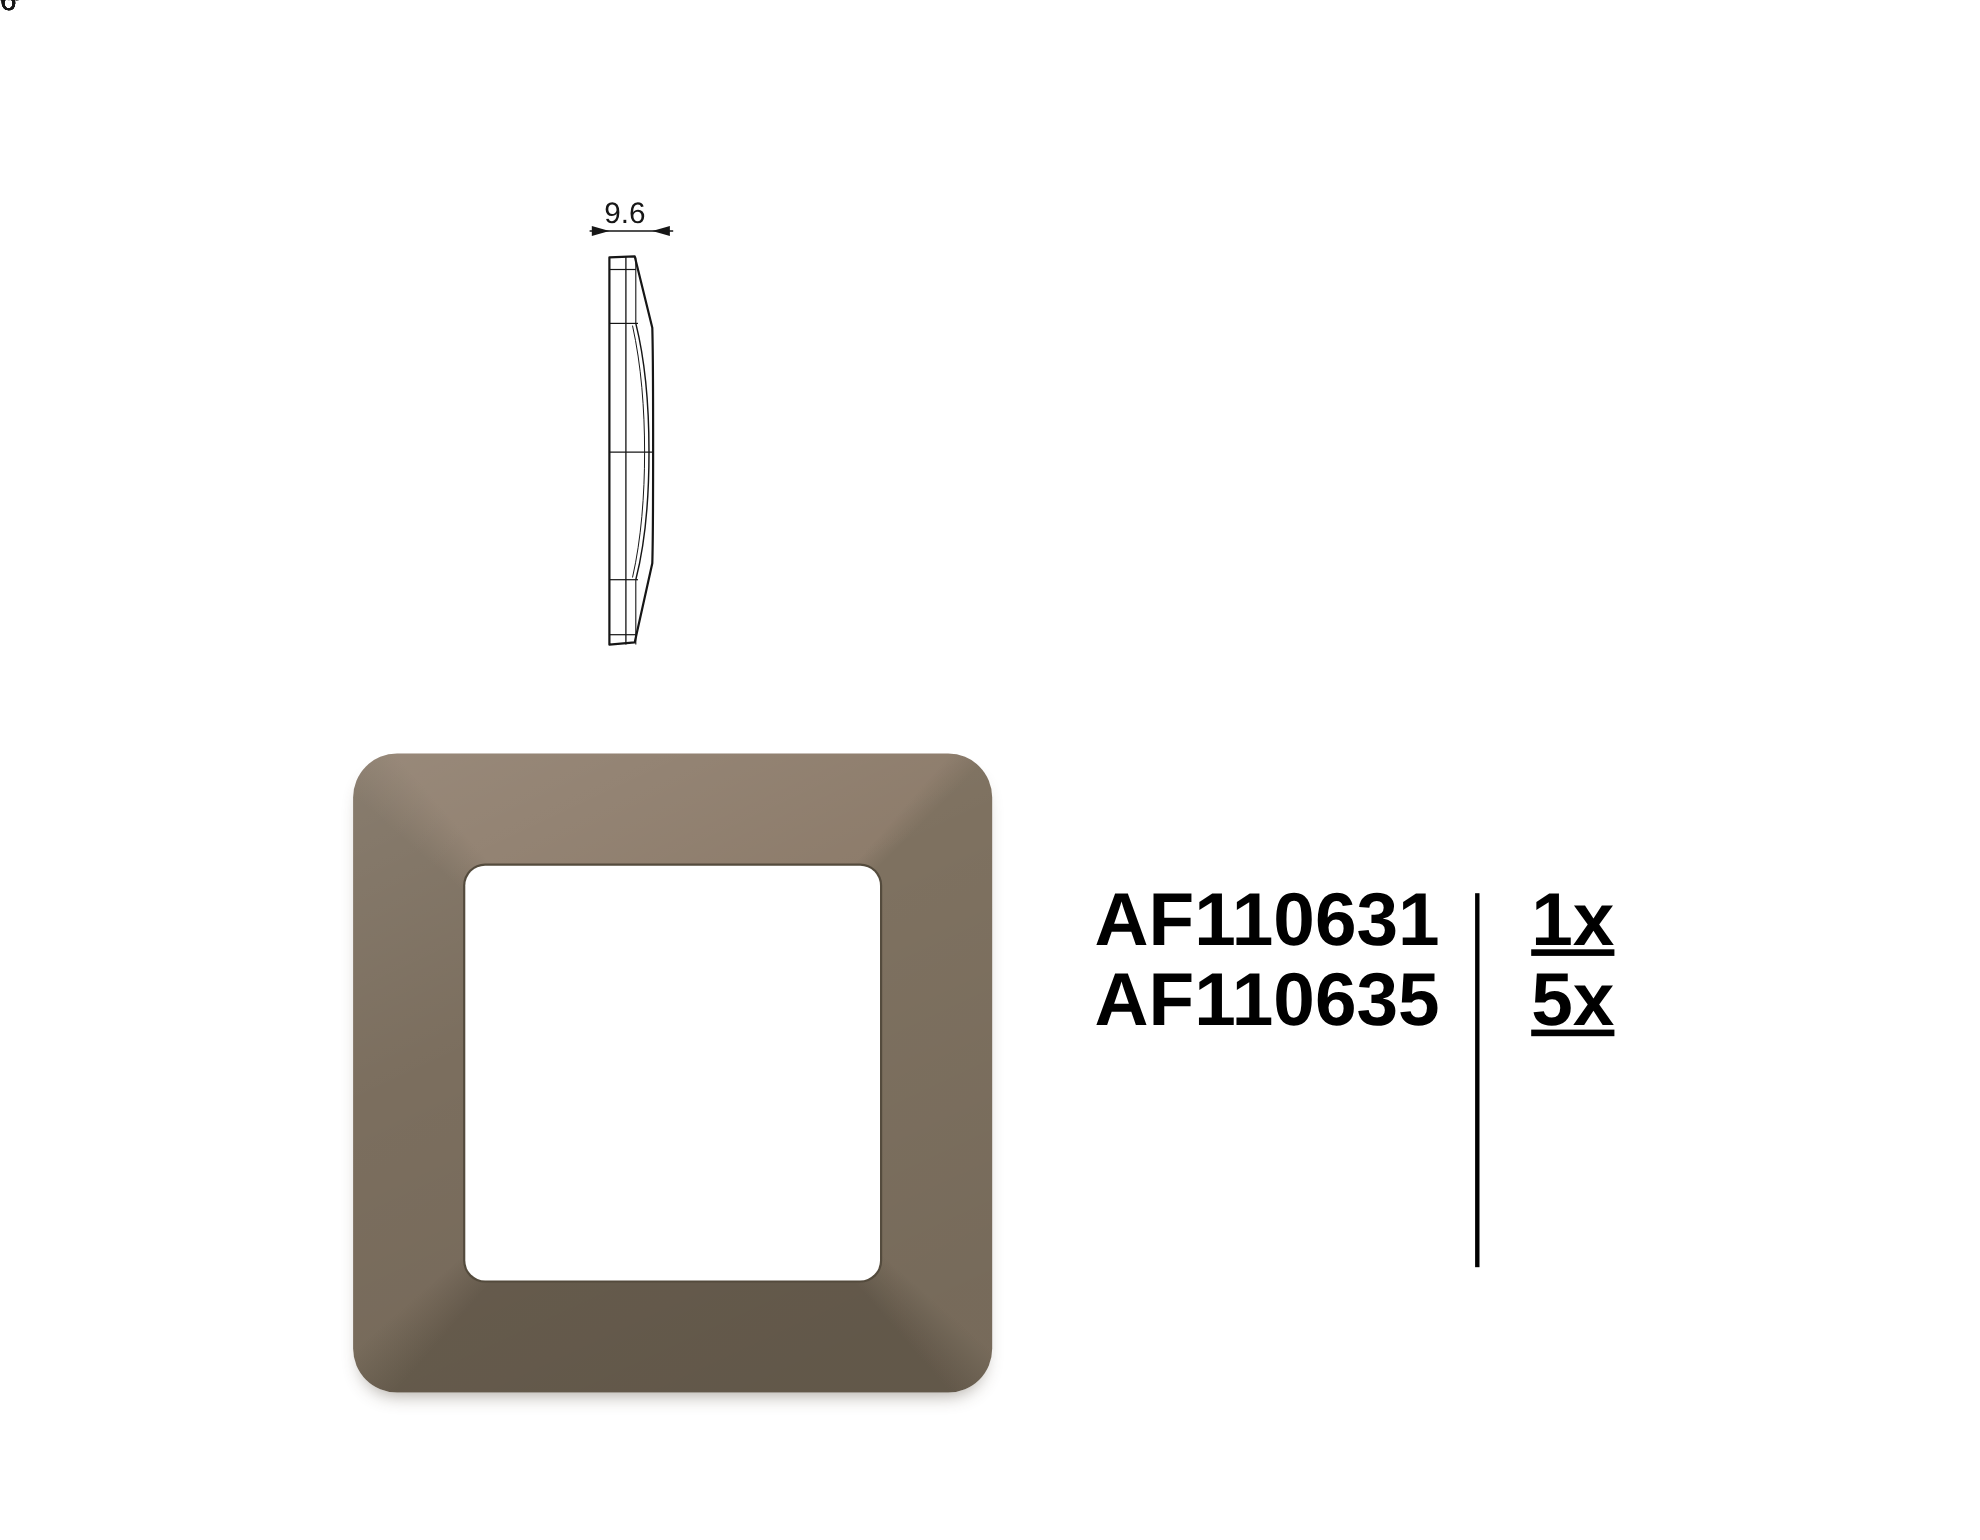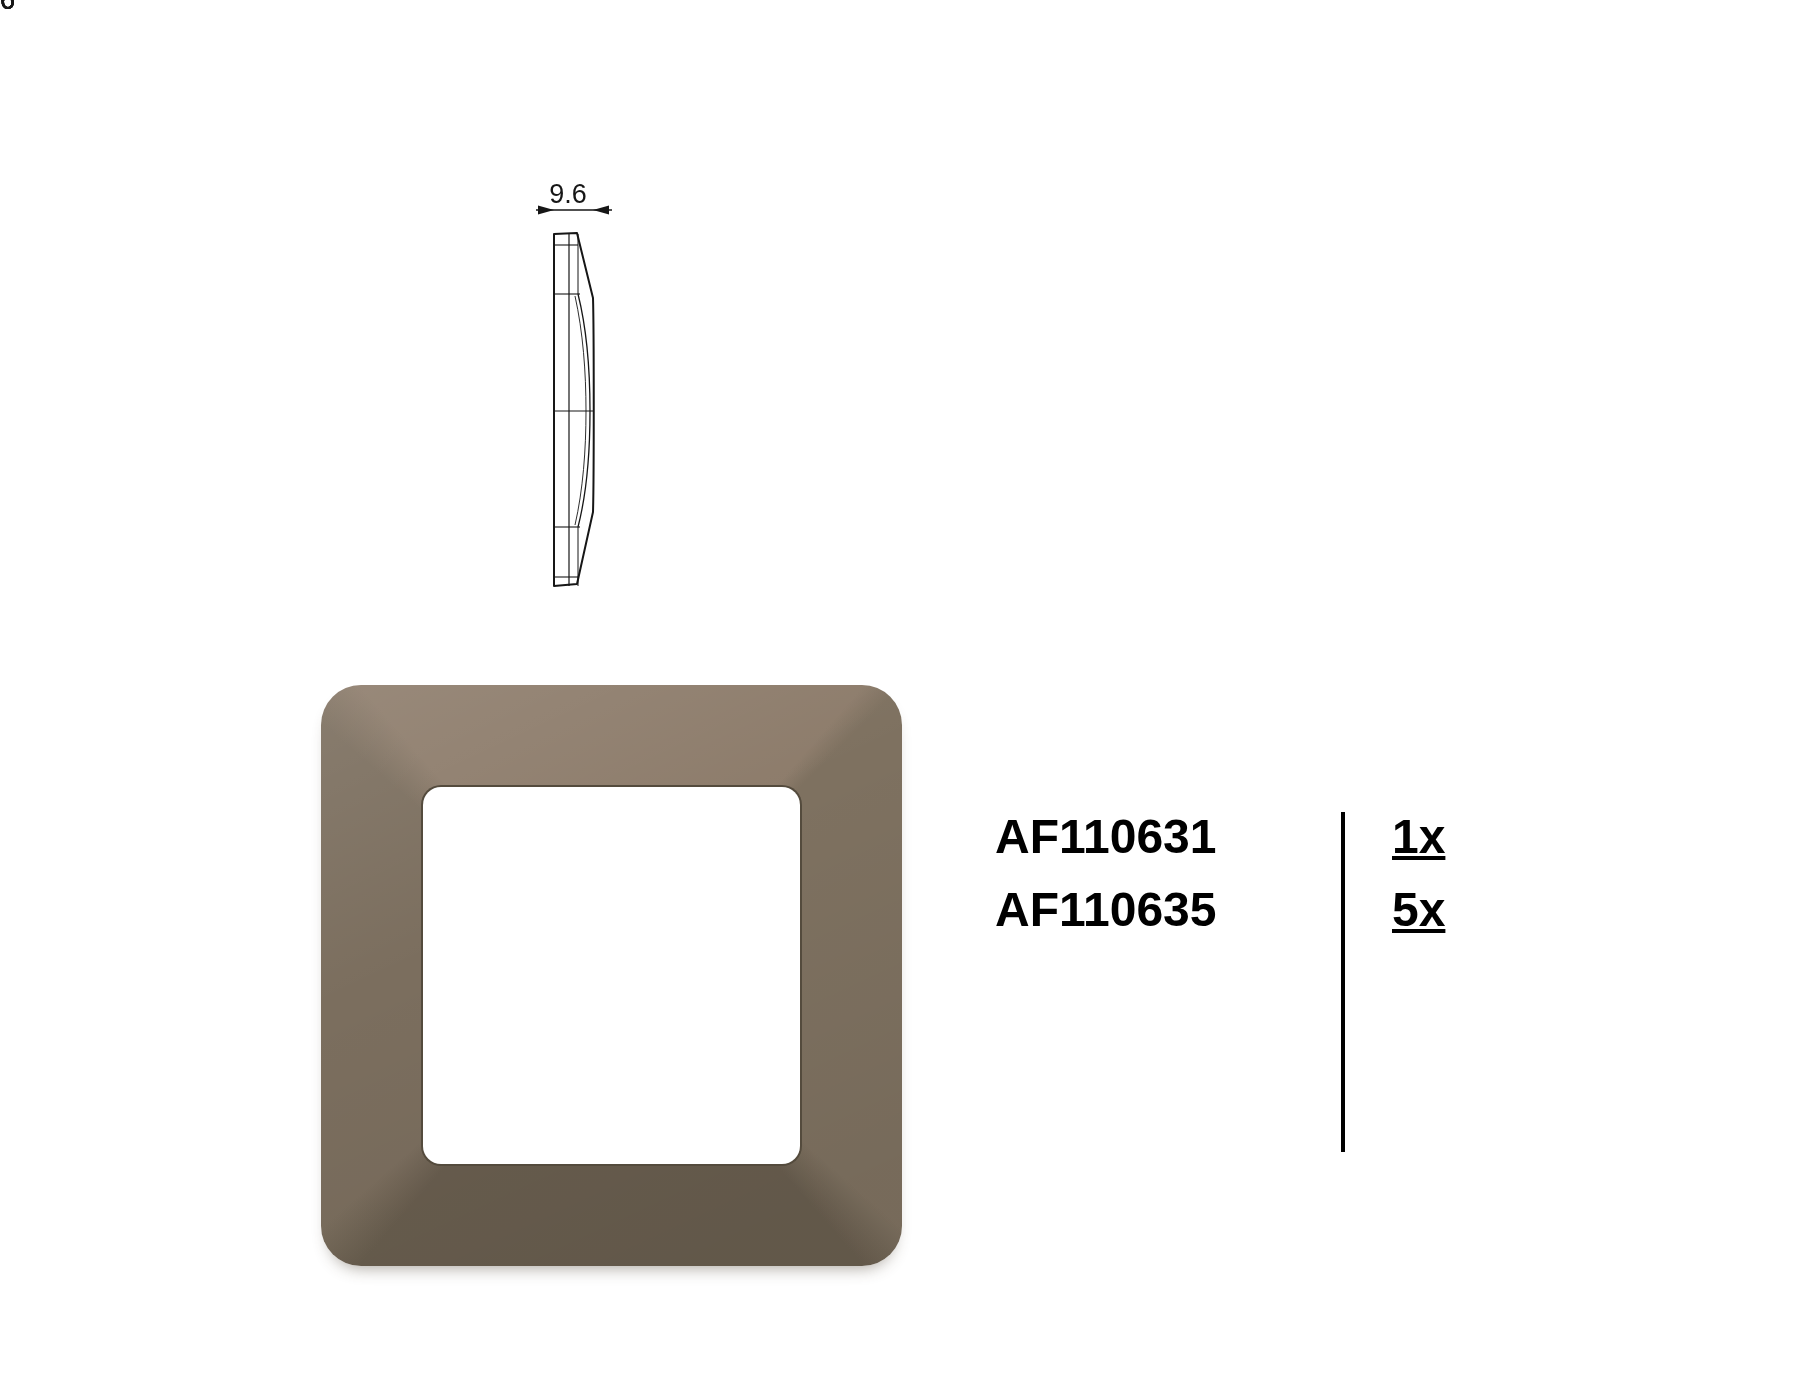--- a/index.html
+++ b/index.html
@@ -23,21 +23,21 @@
     background:linear-gradient(155deg,rgba(255,255,255,.10) 0%,rgba(255,255,255,0) 38%,rgba(0,0,0,.06) 88%);
   }
   .photo-window{
     position:absolute;left:102px;top:102px;width:377px;height:377px;
     border-radius:18px;background:#fff;
     box-shadow:0 0 0 2px #544b3d;
   }
   
   .plist{
     position:absolute;left:995px;top:800px;width:560px;
-    font-weight:bold;font-size:48px;color:#000;line-height:73.4px;
+    font-weight:bold;font-size:68px;color:#000;line-height:73.4px;
     letter-spacing:0px;white-space:nowrap;
   }
   .prow{display:flex;height:73.4px;align-items:center;}
   .prow .code{display:inline-block;width:350px;}
   .prow .qty{display:inline-block;margin-left:47px;text-decoration:underline;}
   .plist-divider{
     position:absolute;left:1341px;top:812px;width:4px;height:340px;background:#000;
   }
 </style>
 </head>

